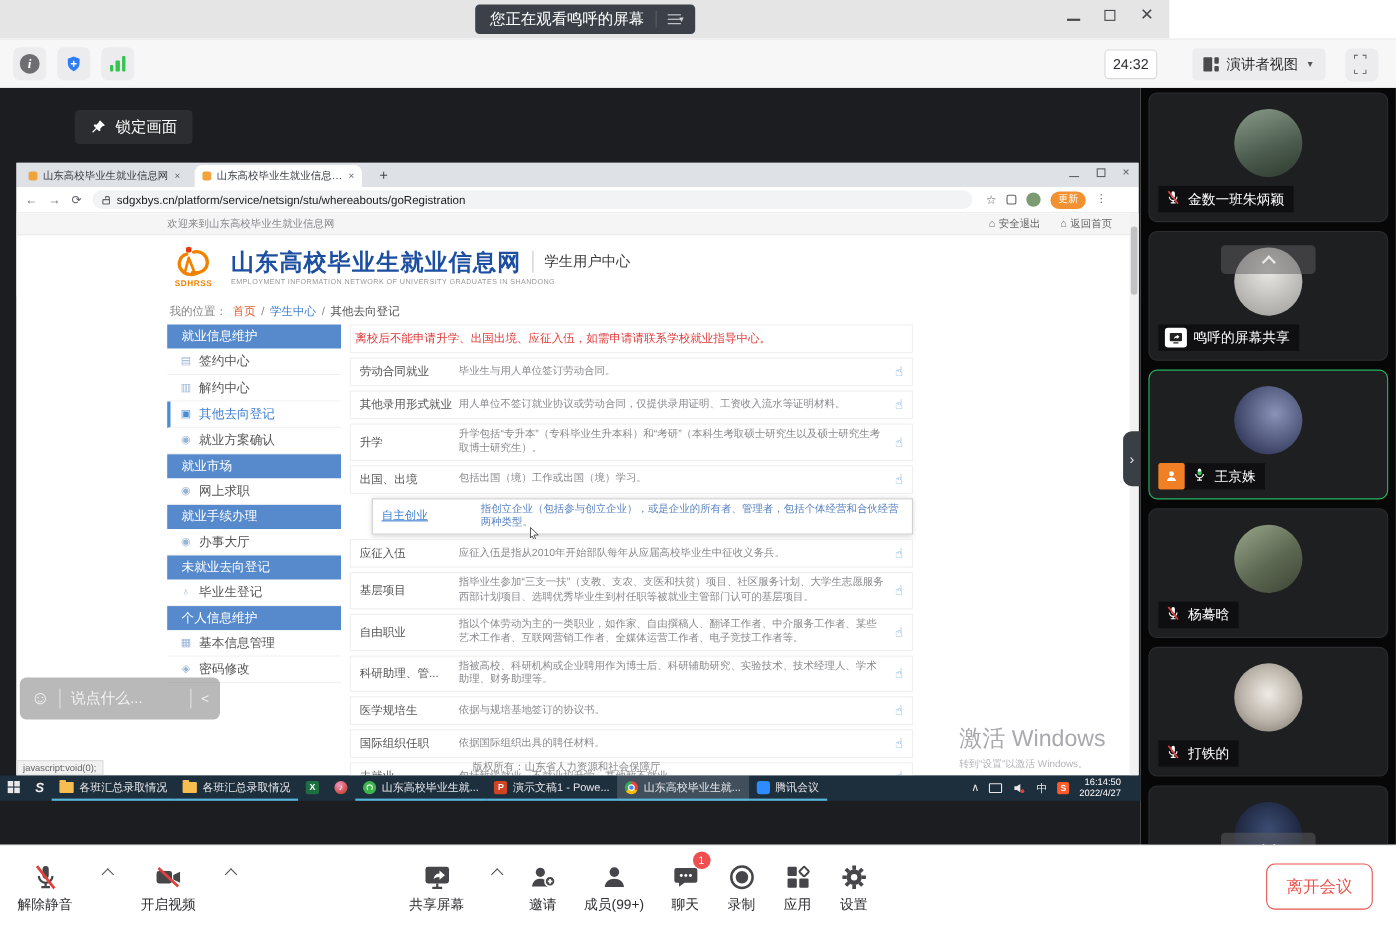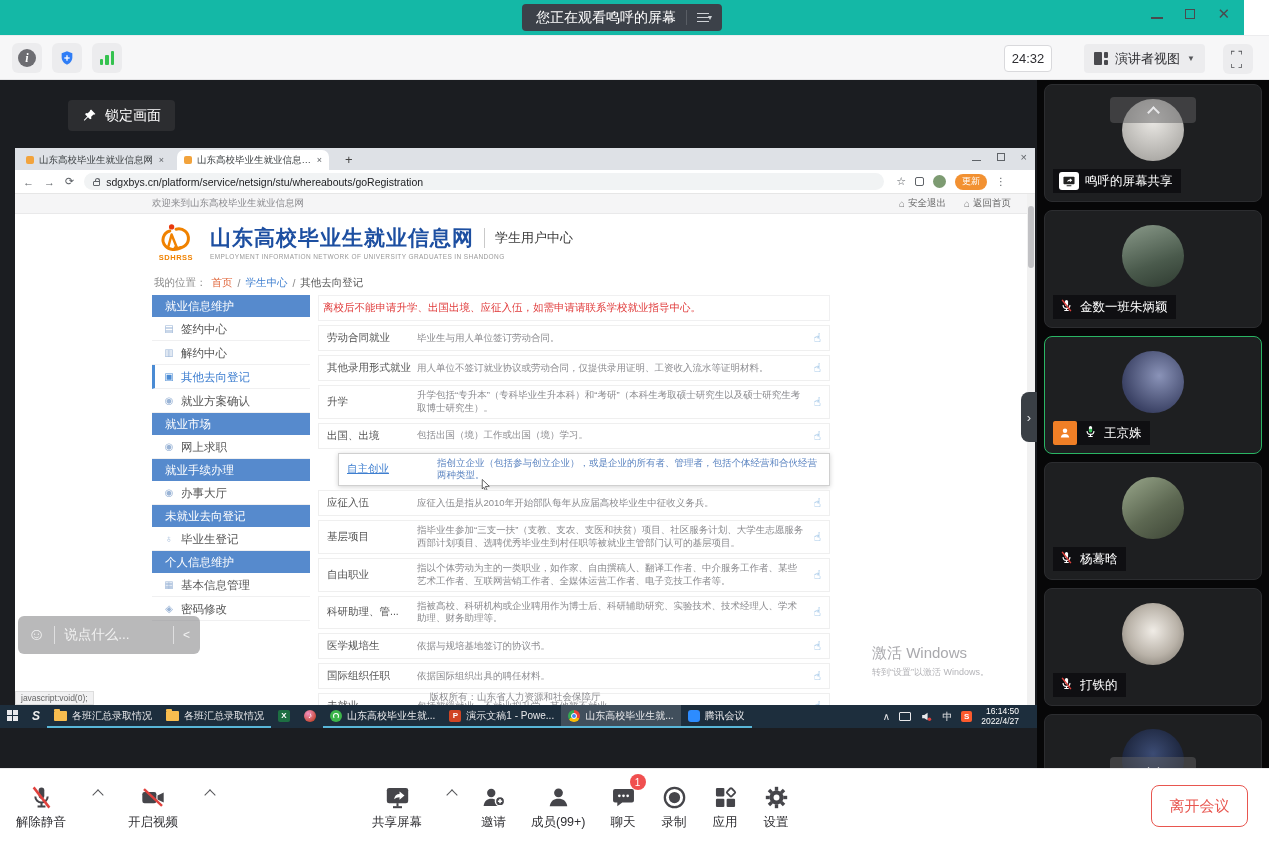--- a/index.html
+++ b/index.html
@@ -1,20 +1,20 @@
 <!DOCTYPE html>
 <html><head>
 <meta charset="utf-8">
 <style>
   * { margin:0; padding:0; box-sizing:border-box; }
   html,body { width:1269px; height:846px; overflow:hidden; background:#fff;
     font-family:"Liberation Sans","DejaVu Sans",sans-serif; }
 
   
-  #titlebar { position:absolute; left:0; top:0; width:1244px; height:35px; background:#14b8a6; }
+  #titlebar { position:absolute; left:0; top:0; width:1063px; height:35px; background:#e5e5e5; }
   #watch-pill { position:absolute; left:50%; top:4px; transform:translateX(-50%);
     background:#3c4149; color:#fff; border-radius:4px; height:27px; display:flex;
     align-items:center; padding:0 10px 0 14px; font-size:14px; gap:10px; }
   #watch-pill .sep { width:1px; height:15px; background:#5a5f66; }
   .menu-lines { display:flex; flex-direction:column; gap:2.5px; }
   .menu-lines i { display:block; width:12px; height:1.6px; background:#cfd2d6; }
   .menu-caret { color:#cfd2d6; font-size:8px; margin-left:-4px; }
   #win-controls { position:absolute; right:14px; top:6px; display:flex; gap:22px; align-items:center; }
   .wc-min { width:12px; height:2px; background:#4a4a4e; margin-top:8px; }
   .wc-max { width:10px; height:10px; border:1.6px solid #4a4a4e; }
@@ -122,21 +122,21 @@
     padding:3px 8px; margin-bottom:4px; min-height:26px; }
   .trow .lbl { width:90px; flex:0 0 90px; font-size:10.5px; color:#555; }
   .trow .dsc { flex:1; font-size:9.5px; color:#8a8a8e; line-height:1.35; }
   .trow .act { color:#5b9bd5; font-size:12px; margin-left:8px; }
   .trow.hl { border:1px solid #d0d0d0; box-shadow:0 1px 5px rgba(0,0,0,.18); min-height:30px;margin-left:20px; }
   .trow.hl .lbl { color:#3f7fd0; text-decoration:underline; }
   .trow.hl .dsc { color:#5a83c0; }
   #cursor { position:absolute; left:140px; top:24px; }
 
   #watermark { position:absolute; left:857px; top:450px; color:#a9a9ad; }
-  #wm1 { font-size:15px; }
+  #wm1 { font-size:21px;margin-top:13px; }
   #wm2 { font-size:9px; margin-top:3px; color:#b4b4b8; }
   #site-footer { position:absolute; left:0; right:20px; bottom:1px; text-align:center; font-size:9.5px; color:#8a8a8e; }
   #status-chip { position:absolute; left:0; bottom:0px; background:#f1f1f2; border:1px solid #ddd;
     font-size:8.5px; color:#666; padding:1px 5px; }
   #scrollbar { position:absolute; right:0; top:46px; bottom:0; width:8px; background:#f1f1f1; }
   #scroll-thumb { position:absolute; top:12px; left:1px; width:6px; height:62px; background:#c1c1c4; border-radius:3px; }
 
   
   #taskbar { position:absolute; left:0; top:557px; width:1037px; height:23px; background:#1d2e3d;
     display:flex; align-items:stretch; }
@@ -554,46 +554,46 @@
     <span class="ph">说点什么...</span>
     <span class="dv"></span>
     <span class="col">&lt;</span>
   </div>
 
   <div id="expand-handle">›</div>
 </div>
 
 <div id="people">
     <div class="tile">
-      <div class="avatar" style="background: radial-gradient(circle at 50% 35%, rgb(234, 232, 228), rgb(156, 154, 150));"></div>
-      <div class="namechip">
-        <span class="share-chip">
-          <svg width="14" height="14" viewBox="0 0 24 24">
-            <rect x="2.5" y="4.5" width="19" height="13" rx="1.5" fill="#222"></rect>
-            <path d="M9 13.5c.4-2.6 2-4 4.5-4V7.4l4.2 3.3-4.2 3.3v-2c-1.8 0-3.3.5-4.5 1.5z" fill="#fff"></path>
-            <line x1="8" y1="20" x2="16" y2="20" stroke="#222" stroke-width="1.8"></line>
-          </svg>
-        </span>
-        <span>鸣呼的屏幕共享</span>
-      </div>
-      <div class="scroll-band" style="top: 12px;">
-        <span class="chev up"></span>
-      </div>
-    </div>
-    <div class="tile">
       <div class="avatar" style="background: linear-gradient(160deg, rgb(138, 154, 138), rgb(74, 90, 76) 60%, rgb(46, 58, 48));"></div>
       <div class="namechip">
         <span><svg width="15" height="15" viewBox="0 0 24 24">
             <rect x="9.5" y="3" width="5" height="10" rx="2.5" fill="#fff"></rect>
             <path d="M6.5 11a5.5 5.5 0 0 0 11 0" stroke="#fff" stroke-width="1.8" fill="none"></path>
             <line x1="12" y1="16.5" x2="12" y2="20" stroke="#fff" stroke-width="1.8"></line>
             <line x1="8.5" y1="20" x2="15.5" y2="20" stroke="#fff" stroke-width="1.8"></line>
             <line x1="5" y1="3" x2="19" y2="21" stroke="#e0413d" stroke-width="2.4"></line>
           </svg></span>
         <span>金数一班朱炳颖</span>
+      </div>
+    </div>
+    <div class="tile">
+      <div class="avatar" style="background: radial-gradient(circle at 50% 35%, rgb(234, 232, 228), rgb(156, 154, 150));"></div>
+      <div class="namechip">
+        <span class="share-chip">
+          <svg width="14" height="14" viewBox="0 0 24 24">
+            <rect x="2.5" y="4.5" width="19" height="13" rx="1.5" fill="#222"></rect>
+            <path d="M9 13.5c.4-2.6 2-4 4.5-4V7.4l4.2 3.3-4.2 3.3v-2c-1.8 0-3.3.5-4.5 1.5z" fill="#fff"></path>
+            <line x1="8" y1="20" x2="16" y2="20" stroke="#222" stroke-width="1.8"></line>
+          </svg>
+        </span>
+        <span>鸣呼的屏幕共享</span>
+      </div>
+      <div class="scroll-band" style="top: 12px;">
+        <span class="chev up"></span>
       </div>
     </div>
     <div class="tile selected">
       <div class="avatar" style="background: radial-gradient(circle at 60% 40%, rgb(138, 147, 184), rgb(60, 67, 102) 70%, rgb(38, 44, 74));"></div>
       <div class="namechip">
         <span class="host-badge">
           <svg width="14" height="14" viewBox="0 0 24 24">
             <circle cx="12" cy="8" r="3.8" fill="#fff"></circle>
             <path d="M4.8 19.5c.6-4 3.2-6 7.2-6s6.6 2 7.2 6z" fill="#fff"></path>
           </svg>

